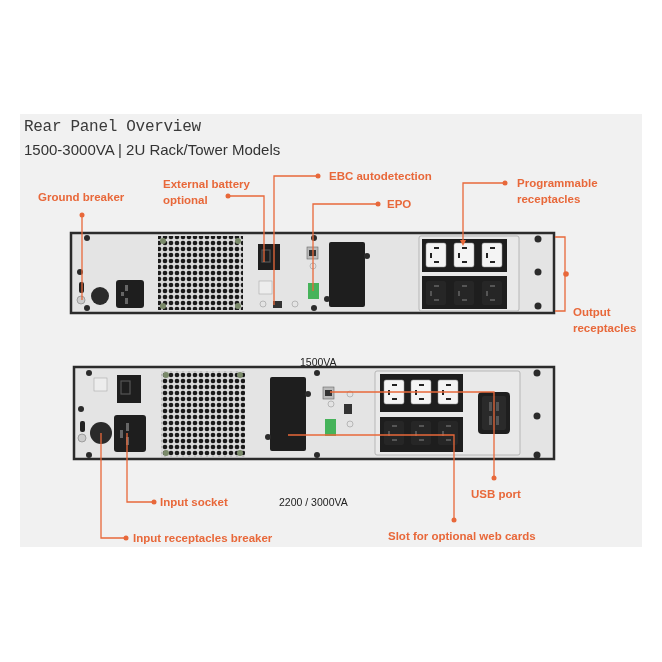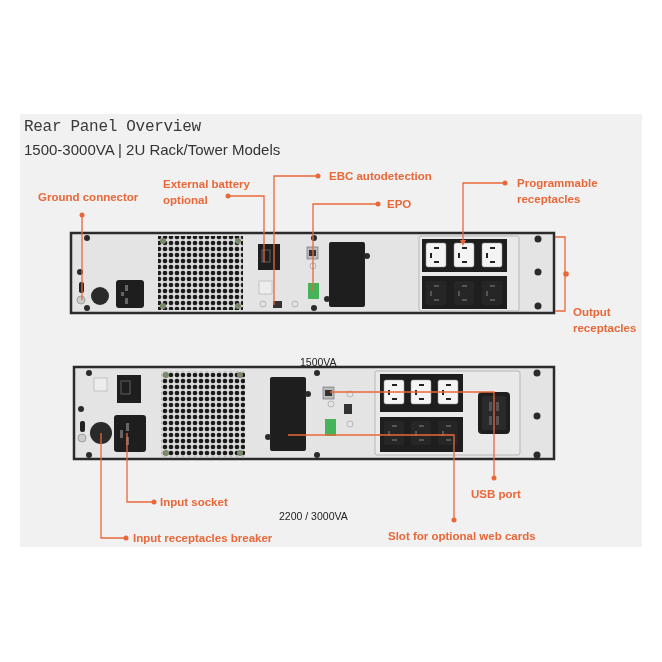--- a/index.html
+++ b/index.html
@@ -201,23 +201,23 @@
     <circle cx="566" cy="274" r="2.8"></circle>
     <circle cx="154" cy="502" r="2.5"></circle>
     <circle cx="126" cy="538" r="2.5"></circle>
     <circle cx="494" cy="478" r="2.5"></circle>
     <circle cx="454" cy="520" r="2.5"></circle>
     <polygon points="460,240 466,240 463,246"></polygon>
   </g>
 </svg>
 
 <div class="model" style="left:300px;top:328px;">1500VA</div>
-<div class="model" style="left:279px;top:482px;">2200 / 3000VA</div>
-
-<div class="callout" style="left:38px;top:189px;">Ground connector</div>
+<div class="model" style="left:279px;top:468px;">2200 / 3000VA</div>
+
+<div class="callout" style="left:38px;top:189px;">Ground breaker</div>
 
 <div class="callout" style="left:163px;top:176px;">
   <div>External battery</div>
   <div>optional</div>
 </div>
 
 <div class="callout" style="left:329px;top:168px;">EBC autodetection</div>
 <div class="callout" style="left:387px;top:196px;">EPO</div>
 
 <div class="callout" style="left:517px;top:175px;">

